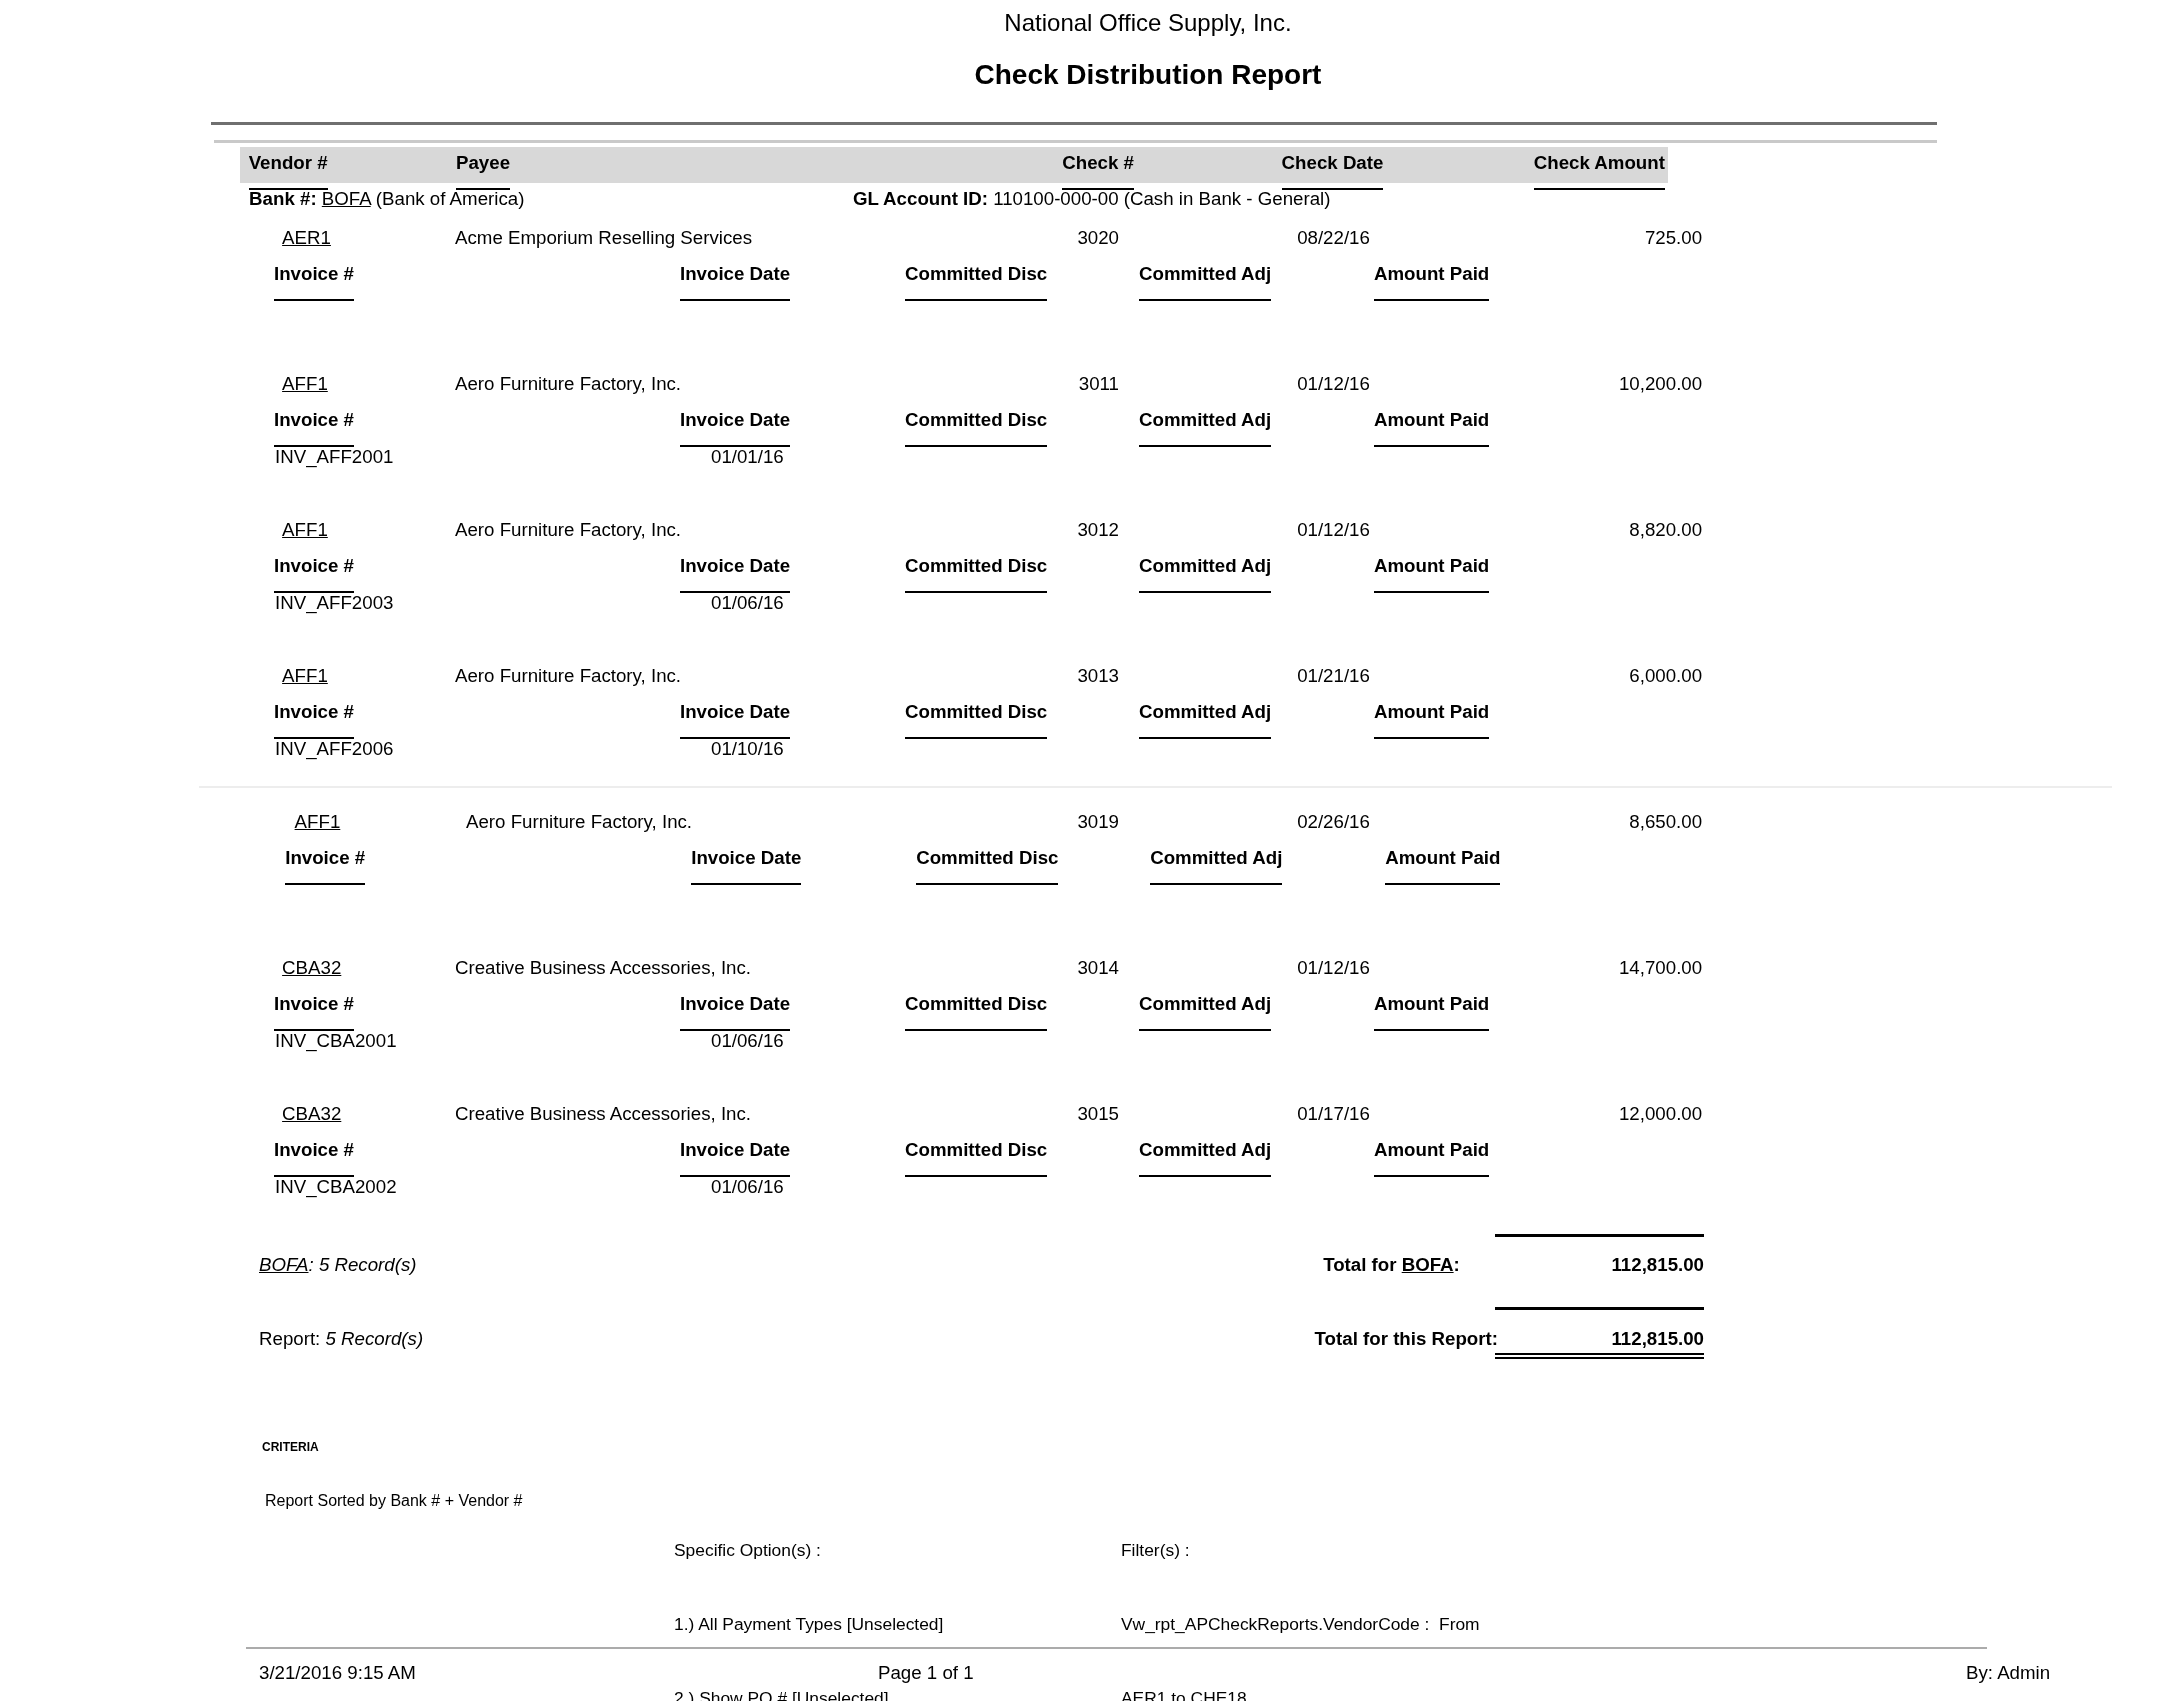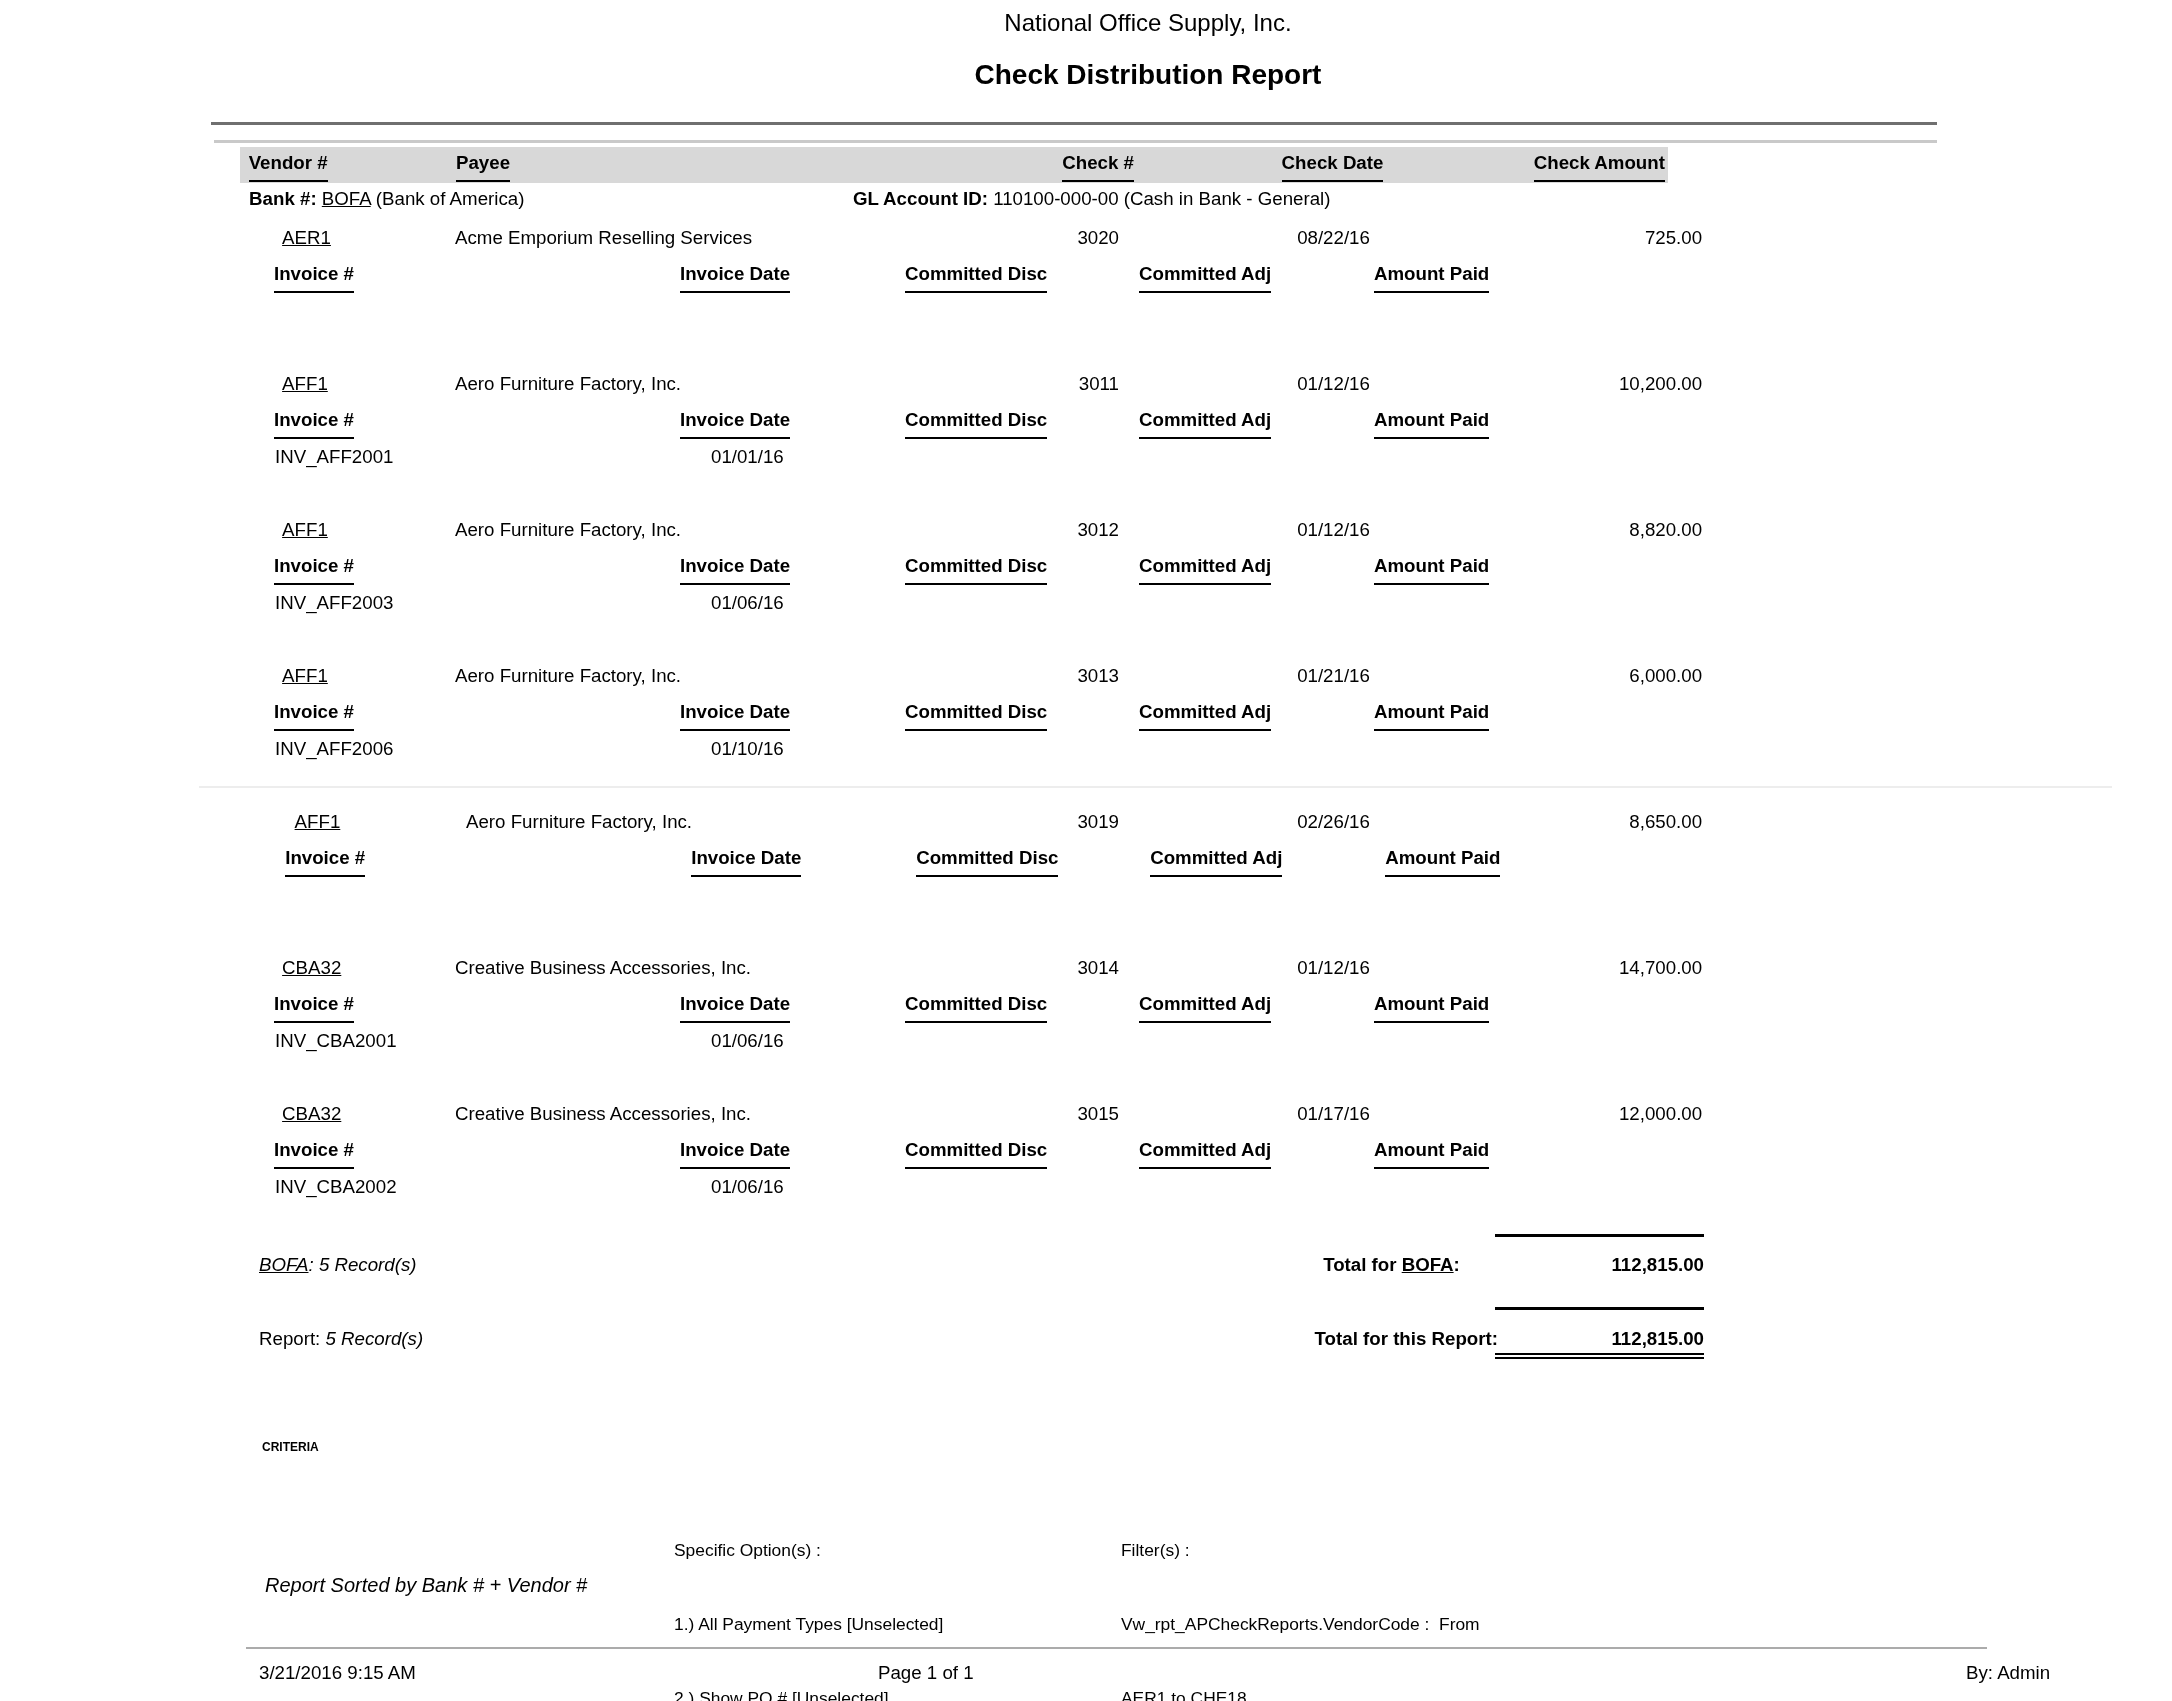--- a/index.html
+++ b/index.html
@@ -1,21 +1,21 @@
 <!DOCTYPE html>
 <html style="font-size:10px"><head>
 <meta charset="utf-8">
 <style>
   html,body { margin:0; padding:0; background:#fff; }
   body { width:2172px; height:1701px; font-family:"Liberation Sans","DejaVu Sans",sans-serif; color:#000; }
   #page { position:relative; width:2172px; height:1701px; overflow:hidden; background:#fff; font-size:18.7px; line-height:24px; }
   b, .bold { font-weight:bold; }
   .blue { color:#000000;text-decoration:underline; }
   .ital { font-style:italic; }
-  .ul { border-bottom:2.5px solid #000; padding-bottom:7px; display:inline-block; line-height:21px; }
+  .ul { border-bottom:2.5px solid #000; padding-bottom:15px; display:inline-block; line-height:21px; }
 
   
   #report-header { position:absolute; left:246px; top:7.5px; width:1804px; text-align:center; }
   #company-name { font-size:24px; line-height:30px; }
   #report-title { position:absolute; top:42px; left:0; width:100%; font-size:28px; line-height:49px; font-weight:600; }
   #rule-dark  { position:absolute; left:211px; top:122px; width:1726px; height:3.1px; background:#6f6f6f; }
   #rule-light { position:absolute; left:214px; top:140px; width:1723px; height:2.5px; background:#c9c9c9; }
 
   
   #col-header-bar { position:absolute; left:240px; top:147px; width:1428px; height:36px; background:#d8d8d8; }
@@ -57,21 +57,21 @@
   #bofa-overline { position:absolute; left:1495px; top:1234px; width:209px; height:2.5px; background:#000; }
   #bofa-total-amount { position:absolute; left:1495px; top:1253px; width:209px; text-align:right; font-weight:bold; }
   #report-records { position:absolute; left:259px; top:1327px; }
   #report-total-label { position:absolute; left:1124px; top:1327px; width:374px; text-align:right; font-weight:bold; }
   #report-overline { position:absolute; left:1495px; top:1307px; width:209px; height:2.5px; background:#000; }
   #report-total-amount { position:absolute; left:1495px; top:1327px; width:209px; text-align:right; font-weight:bold; }
   #report-underline { position:absolute; left:1495px; top:1353px; width:209px; height:0; border-bottom:6.2px double #000; }
 
   
   #criteria-header { position:absolute; left:262px; top:1435px; font-size:12px; font-weight:bold; }
-  #criteria-sorted { position:absolute; left:265px; top:1573px; font-size:20px; line-height:24px;font-style:italic; }
+  #criteria-sorted { position:absolute; left:265px; top:1489px; font-size:16px; line-height:24px; }
   #criteria-options { position:absolute; left:674px; top:1489px; font-size:17.4px; line-height:24.6px; white-space:pre; }
   #criteria-filters { position:absolute; left:1121px; top:1489px; font-size:17.4px; line-height:24.6px; white-space:pre; }
 
   
   #footer-rule { position:absolute; left:246px; top:1647px; width:1741px; height:1.9px; background:#ababab; }
   #footer-date { position:absolute; left:259px; top:1661px; }
   #footer-page { position:absolute; left:878px; top:1661px; }
   #footer-by { position:absolute; left:1966px; top:1661px; }
 </style>
 </head>

